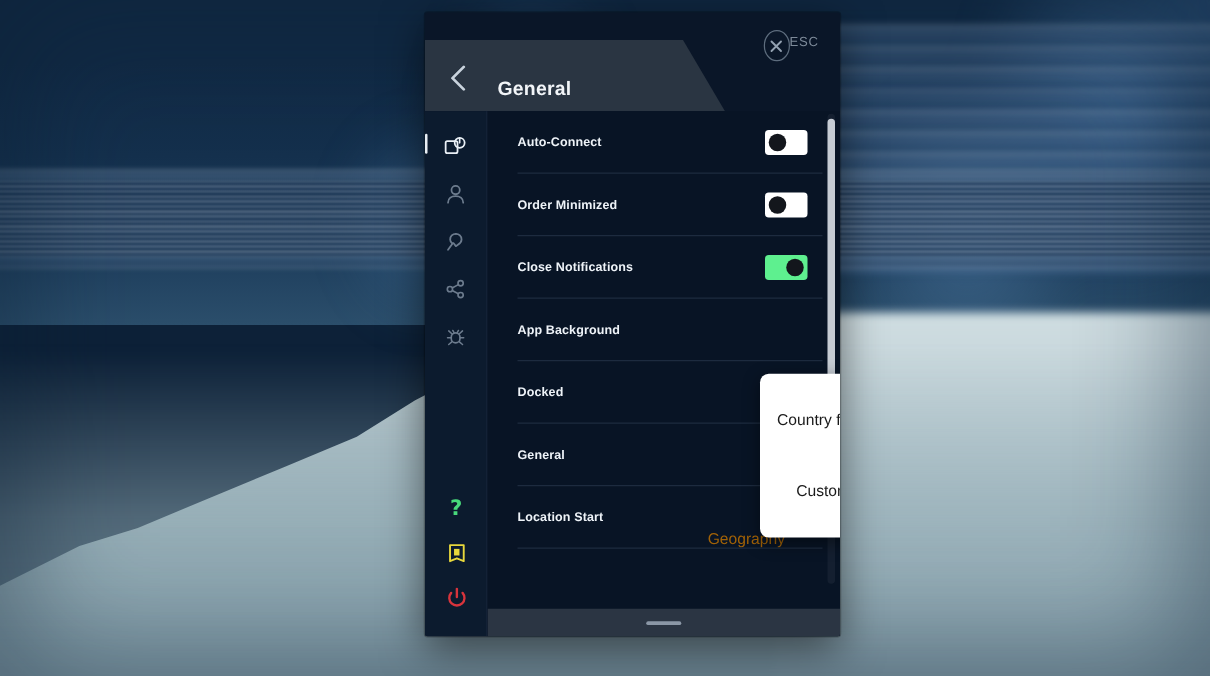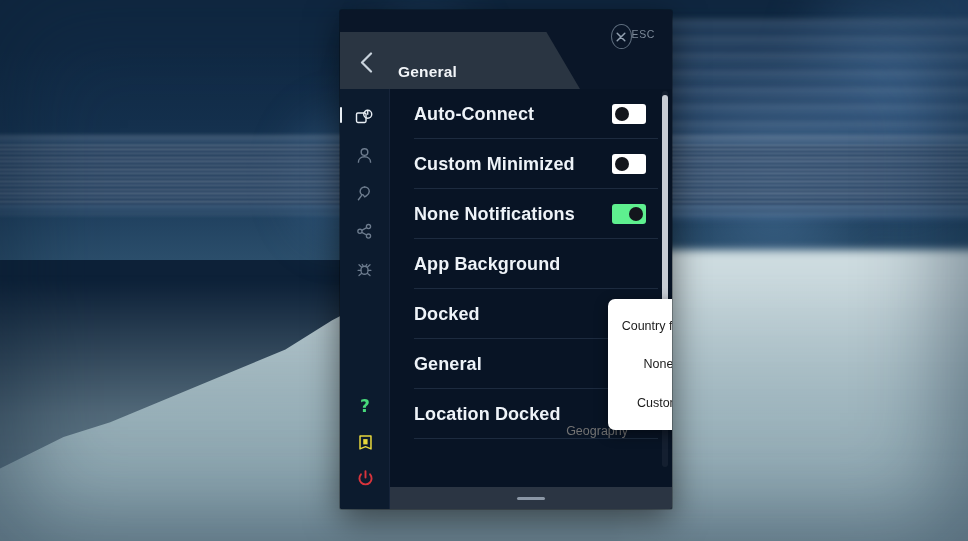--- a/index.html
+++ b/index.html
@@ -163,21 +163,21 @@
     flex:1; position:relative; background:#081425; overflow:hidden;
   }
   #rows { position:absolute; left:0; top:0; right:0; bottom:40px; }
 
   .row {
     position:relative; height:50px;
     display:flex; align-items:center;
     padding:0 26px 0 24px;
   }
   .row-label {
-    font-size:18px; font-weight:bold; color:#eef3f8; letter-spacing:.1px;text-align:center;
+    font-size:10px; font-weight:bold; color:#eef3f8; letter-spacing:.1px;text-align:center;
   }
   .row-right { margin-left:auto; display:flex; align-items:center; }
   .sep {
     position:absolute; left:24px; right:14px; bottom:0; height:1px;
     background:#1d2b3f;
   }
 
   
   .toggle {
     width:34px; height:20px; border-radius:3px; position:relative;
@@ -187,21 +187,21 @@
   .toggle .knob {
     position:absolute; top:3px; left:3px;
     width:14px; height:14px; border-radius:50%; background:#13161c;
   }
   .toggle.on .knob { left:auto; right:3px; }
 
   
   .select-ctl {
     display:flex; align-items:center; gap:9px; cursor:pointer;
   }
-  .select-value { font-size:12.5px; color:#737373;margin-top:34px; }
+  .select-value { font-size:12.5px; color:#a16207;margin-top:34px; }
   .select-arrows { display:flex; flex-direction:column; gap:2px; }
 
   
   #scrolltrack {
     position:absolute; right:4px; top:2px; bottom:42px; width:6px;
     background:rgba(255,255,255,.05); border-radius:3px;
   }
   #scrollthumb {
     position:absolute; right:4px; top:6px; width:6px; height:280px;
     background:#c6ccd4; border-radius:3px; cursor:pointer;
@@ -344,32 +344,32 @@
           <span class="row-label">Auto-Connect</span>
           <span class="row-right">
             <span class="toggle">
               <span class="knob"></span>
             </span>
           </span>
           <span class="sep"></span>
         </div>
 
         <div class="row">
-          <span class="row-label">Custom Minimized</span>
+          <span class="row-label">Order Minimized</span>
           <span class="row-right">
             <span class="toggle">
               <span class="knob"></span>
             </span>
           </span>
           <span class="sep"></span>
         </div>
 
 
         <div class="row">
-          <span class="row-label">None Notifications</span>
+          <span class="row-label">Close Notifications</span>
           <span class="row-right">
             <span class="toggle on">
               <span class="knob"></span>
             </span>
           </span>
           <span class="sep"></span>
         </div>
 
         <div class="row">
           <span class="row-label">App Background</span>
@@ -380,21 +380,21 @@
           <span class="row-label">Docked</span>
           <span class="sep"></span>
         </div>
 
         <div class="row">
           <span class="row-label">General</span>
           <span class="sep"></span>
         </div>
 
         <div class="row">
-          <span class="row-label">Location Docked</span>
+          <span class="row-label">Location Start</span>
           <span class="row-right">
             <span class="select-ctl">
               <span class="select-value">Geography</span>
               <span class="select-arrows">
                 <svg width="9" height="14" viewBox="0 0 10 16" fill="none">
                   <path d="M5 1.2 L8.6 5.4 H1.4 Z" fill="#6f7f91"></path>
                   <path d="M5 14.8 L8.6 10.6 H1.4 Z" fill="#6f7f91"></path>
                 </svg>
               </span>
             </span>
@@ -402,21 +402,20 @@
           <span class="sep"></span>
         </div>
 
       </div>
 
       <div id="scrolltrack"></div>
       <div id="scrollthumb"></div>
 
       <div id="dropdown">
         <div class="dd-item">Country flags</div>
-        <div class="dd-item">None</div>
         <div class="dd-item">Custom</div>
       </div>
 
       <div id="bottombar">
         <div id="drag-handle"></div>
       </div>
 
     </div>
   </div>
 </div>

